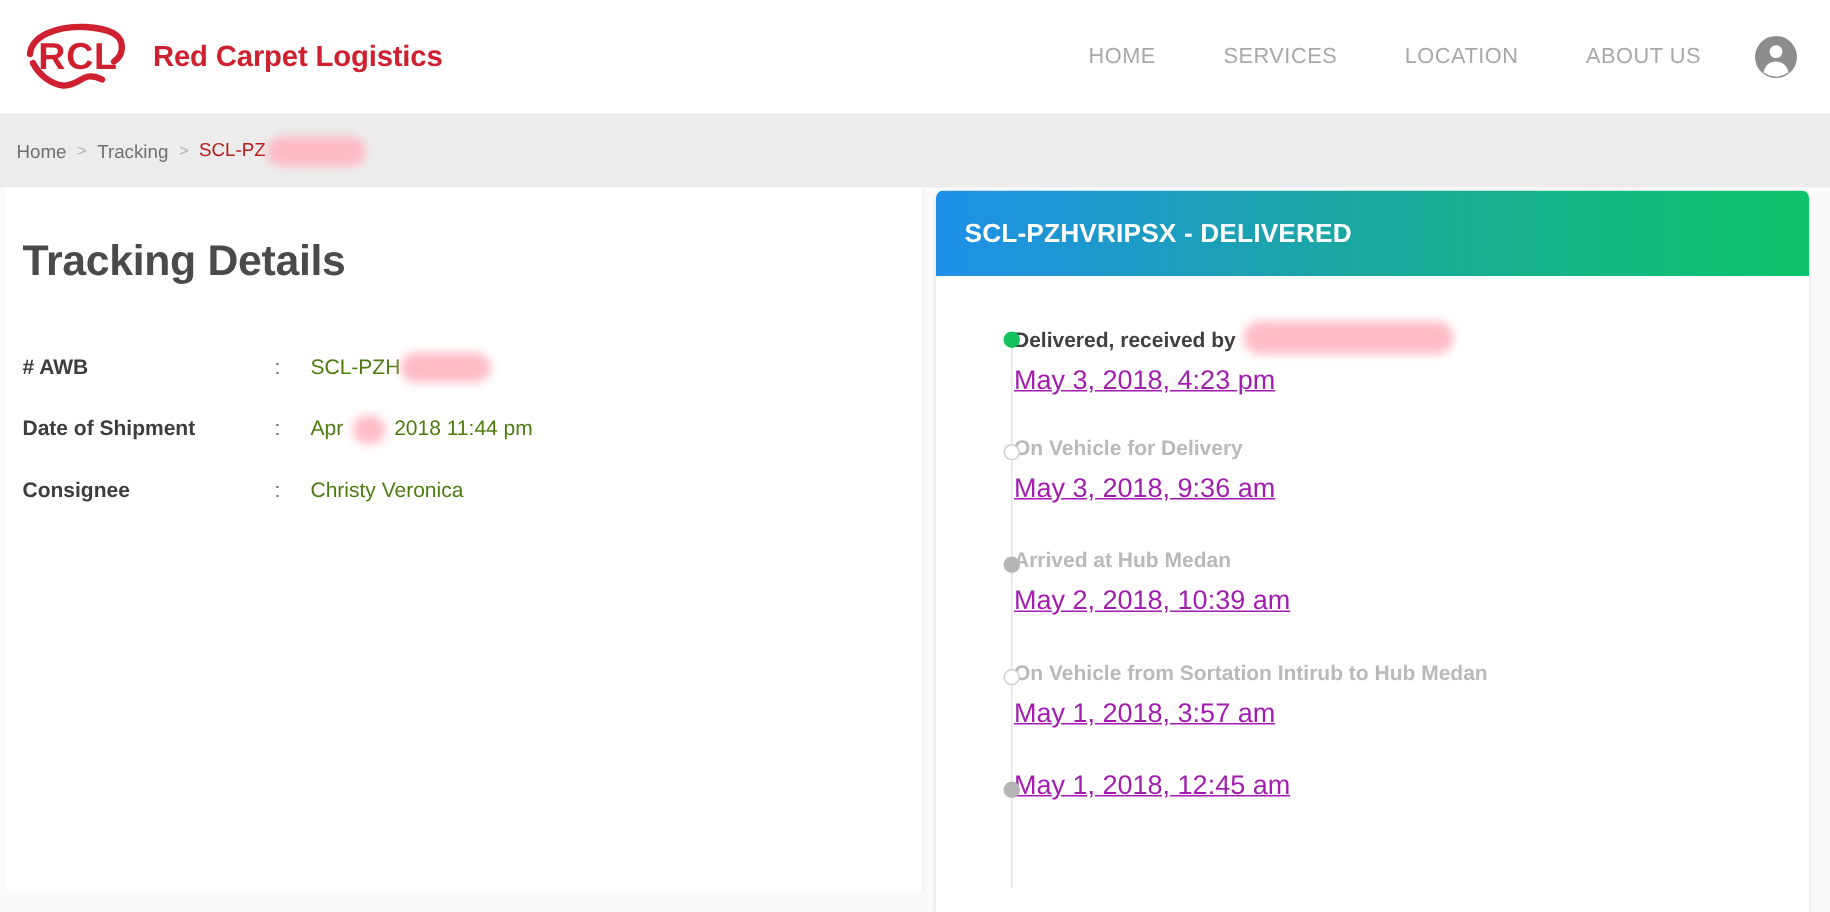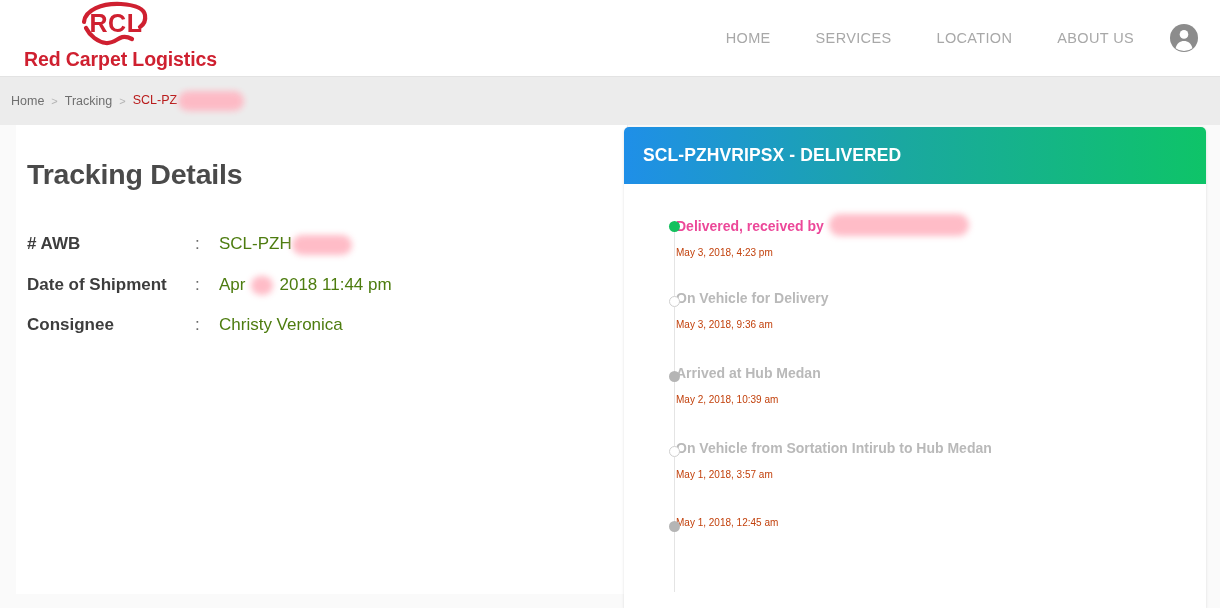--- a/index.html
+++ b/index.html
@@ -19,21 +19,20 @@
     background: #ffffff;
     display: flex;
     align-items: center;
     border-bottom: 1px solid #e3e3e3;
   }
   .brand {
     display: flex;
     align-items: center;
     margin-left: 12px;
     height: 100%;
-    flex-direction: column;
   }
   .brand-logo {
     width: 78px;
     height: 48px;
     flex: none;
     display: block;
   }
   .brand-name {
     margin-left: 12px;
     font-size: 19.5px;
@@ -105,38 +104,38 @@
   }
 
   
   .page-body {
     position: relative;
     height: 483px;
     background: #fafafa;
   }
   .left-pane {
     position: absolute;
-    left: 16px; top: 0;
+    left: 4px; top: 0;
     width: 612px; height: 469px;
     background: #ffffff;
     border-right: 1px solid #f0f0f0;
     padding: 33px 0 0 11px;
   }
   .page-title {
     font-size: 28.5px;
     font-weight: bold;
     color: #4a4a4a;
     margin: 0 0 43px 0;
     letter-spacing: -0.2px;
   }
   .detail-table { border-collapse: collapse; width: 100%; }
   .detail-table td {
     padding: 0 0 20px 0;
     vertical-align: top;
-    font-size: 17px;
+    font-size: 14px;
     line-height: 20px;
   }
   .detail-label {
     font-weight: bold;
     color: #3d3d3d;
     width: 168px;
     white-space: nowrap;
   }
   .detail-colon { color: #6a6a6a; width: 24px; }
   .detail-value { color: #4d7c0f; white-space: nowrap; }
@@ -197,26 +196,27 @@
   }
   .tl-item:last-child .tl-line { height: 60px; }
   .tl-status {
     font-size: 14px;
     font-weight: bold;
     line-height: 19px;
     margin: 0 0 8px 0;
     white-space: nowrap;
     position: relative;
   }
-  .tl-item.active .tl-status { color: #ec4899; }
+  .tl-item.active .tl-status { color: #404040; }
   .tl-item.past .tl-status { color: #b9b9b9; }
   .tl-time {
-    font-size: 10px;
-    color: #c2410c;
+    font-size: 18px;
+    color: #a21caf;
     line-height: 18px;
+    text-decoration: underline;
   }
 </style>
 </head>
 <body>
 
 <header class="site-header">
   <a class="brand">
     <svg class="brand-logo" viewBox="0 0 78 48">
       <path d="M8 22 C9 10, 26 3, 45 4 C60 5, 68 9, 69 15 C70 21, 67 25, 64 27" fill="none" stroke="#cf2030" stroke-width="4.2" stroke-linecap="round"></path>
       <path d="M10 28 C14 36, 22 42, 30 43 C36 43.6, 40 40, 44 38 C48 36, 52 37, 56 39" fill="none" stroke="#cf2030" stroke-width="4.2" stroke-linecap="round"></path>

